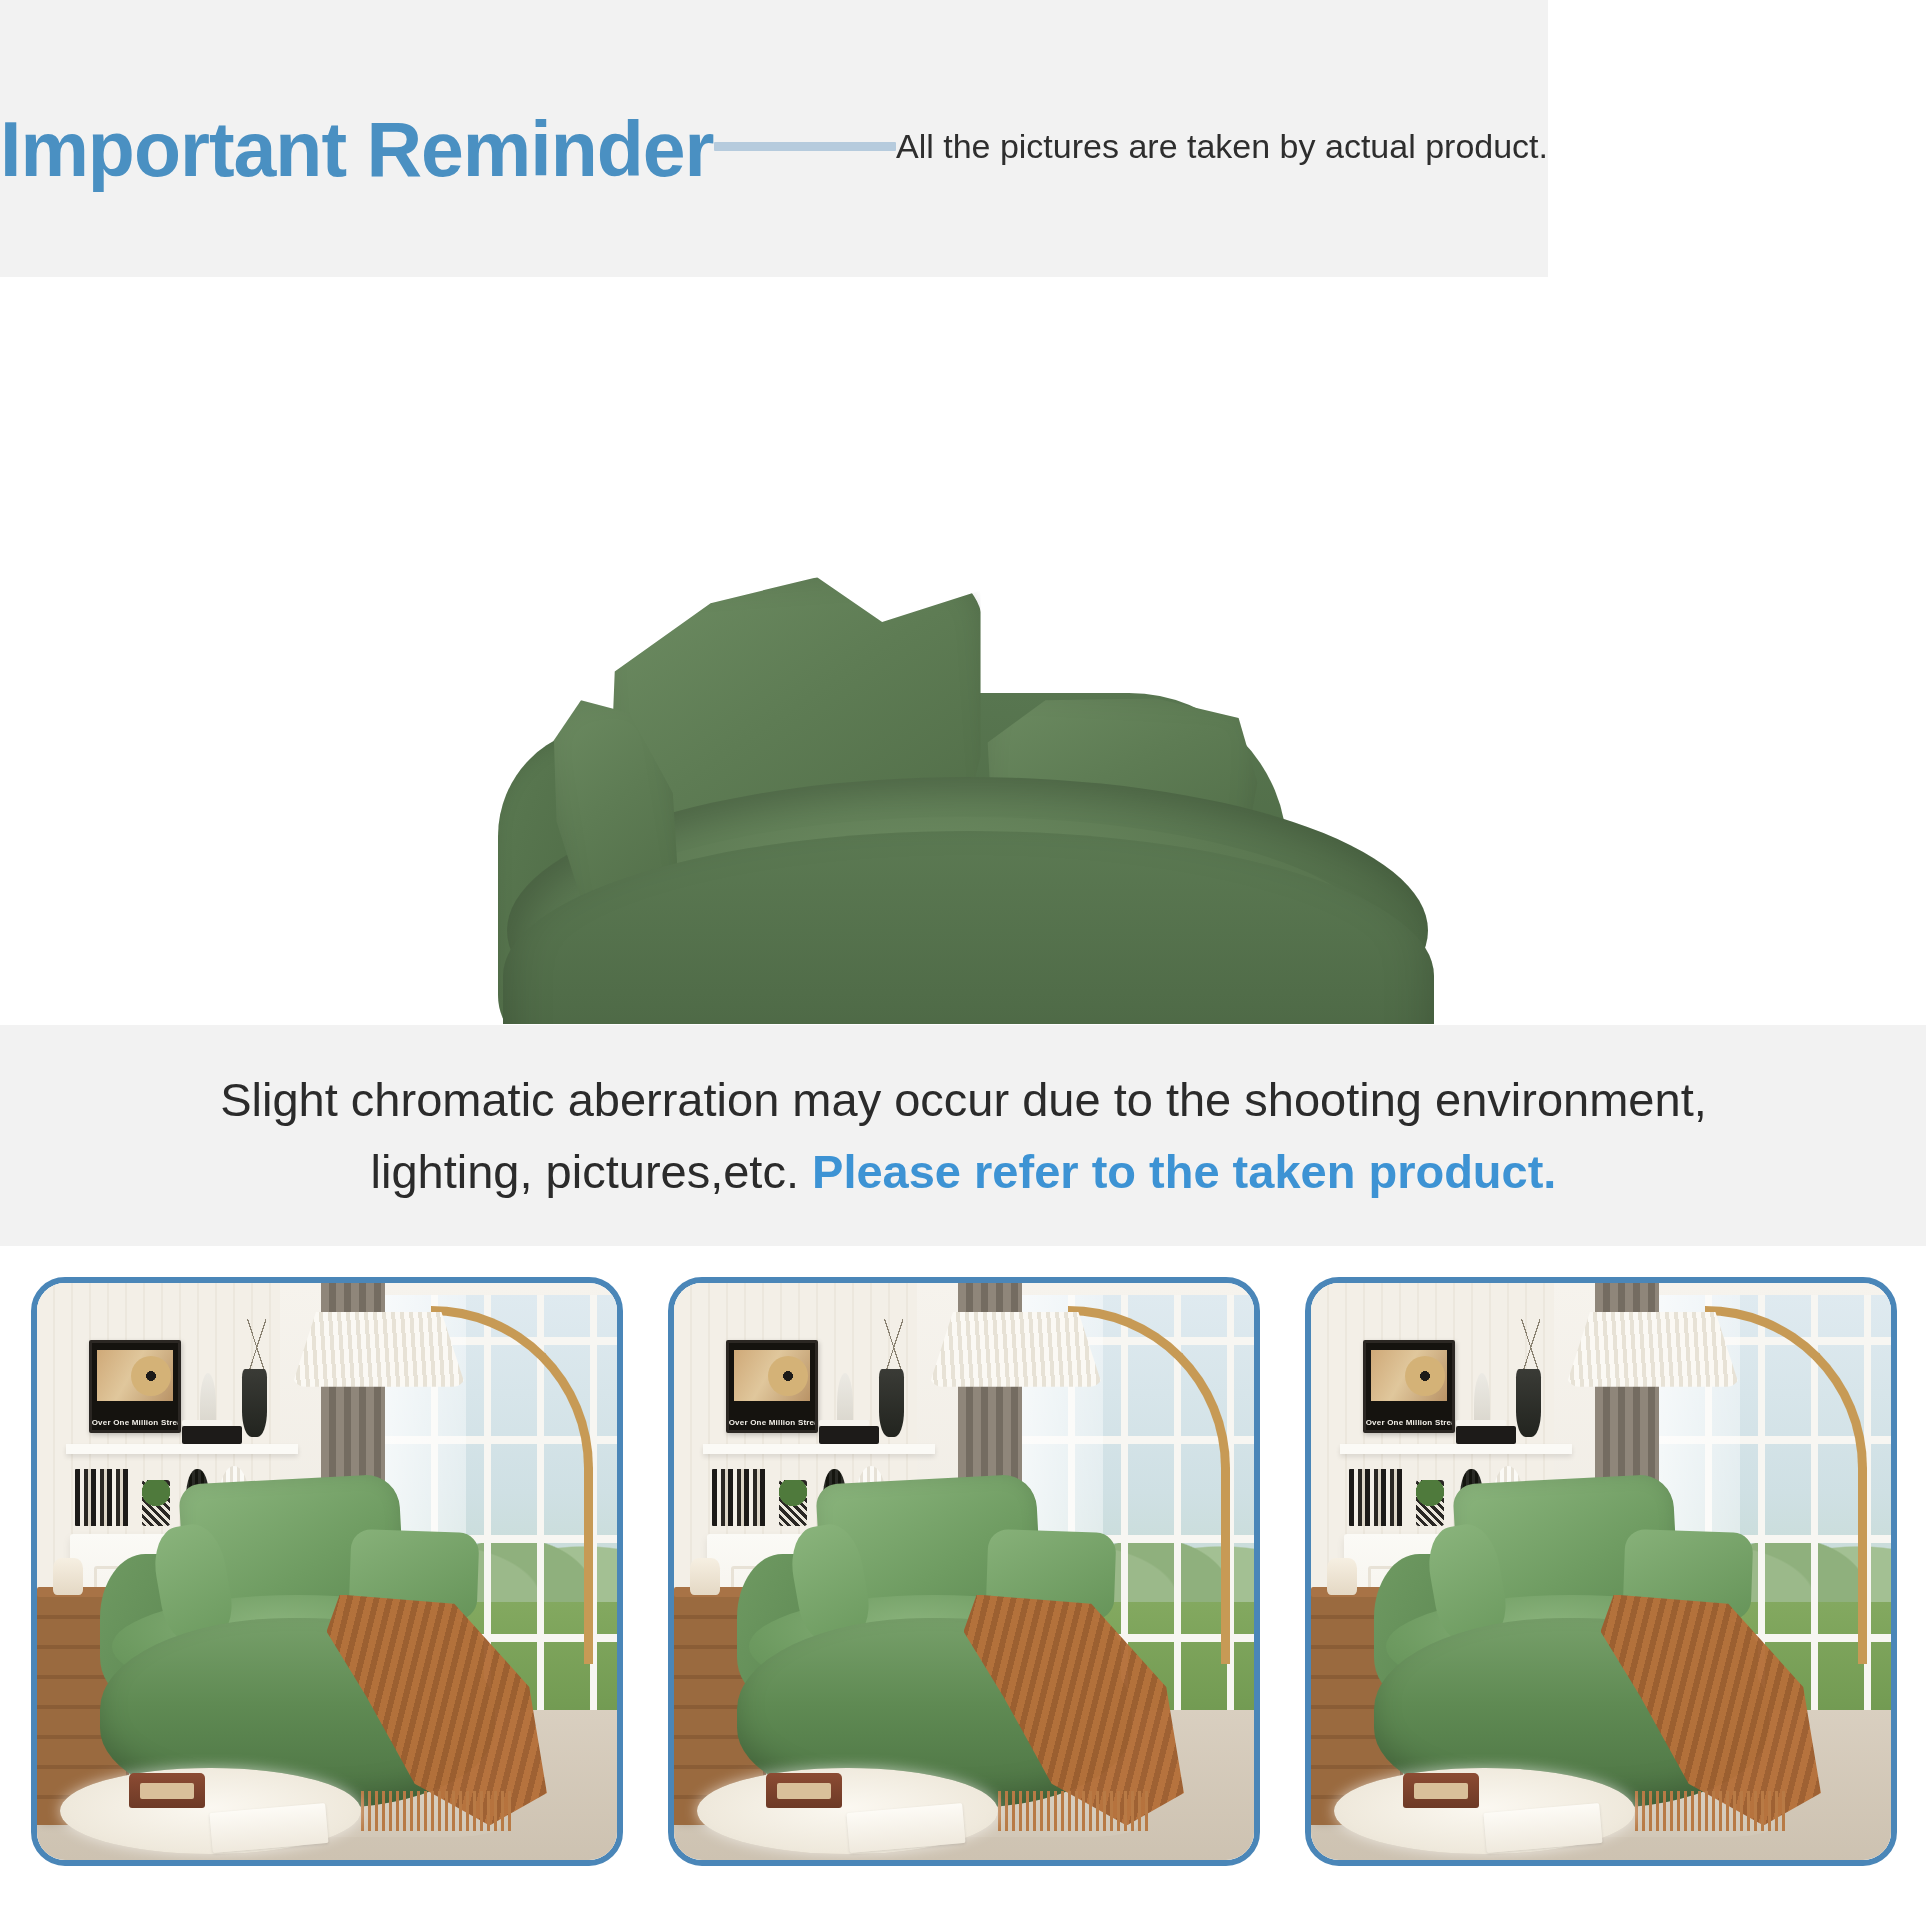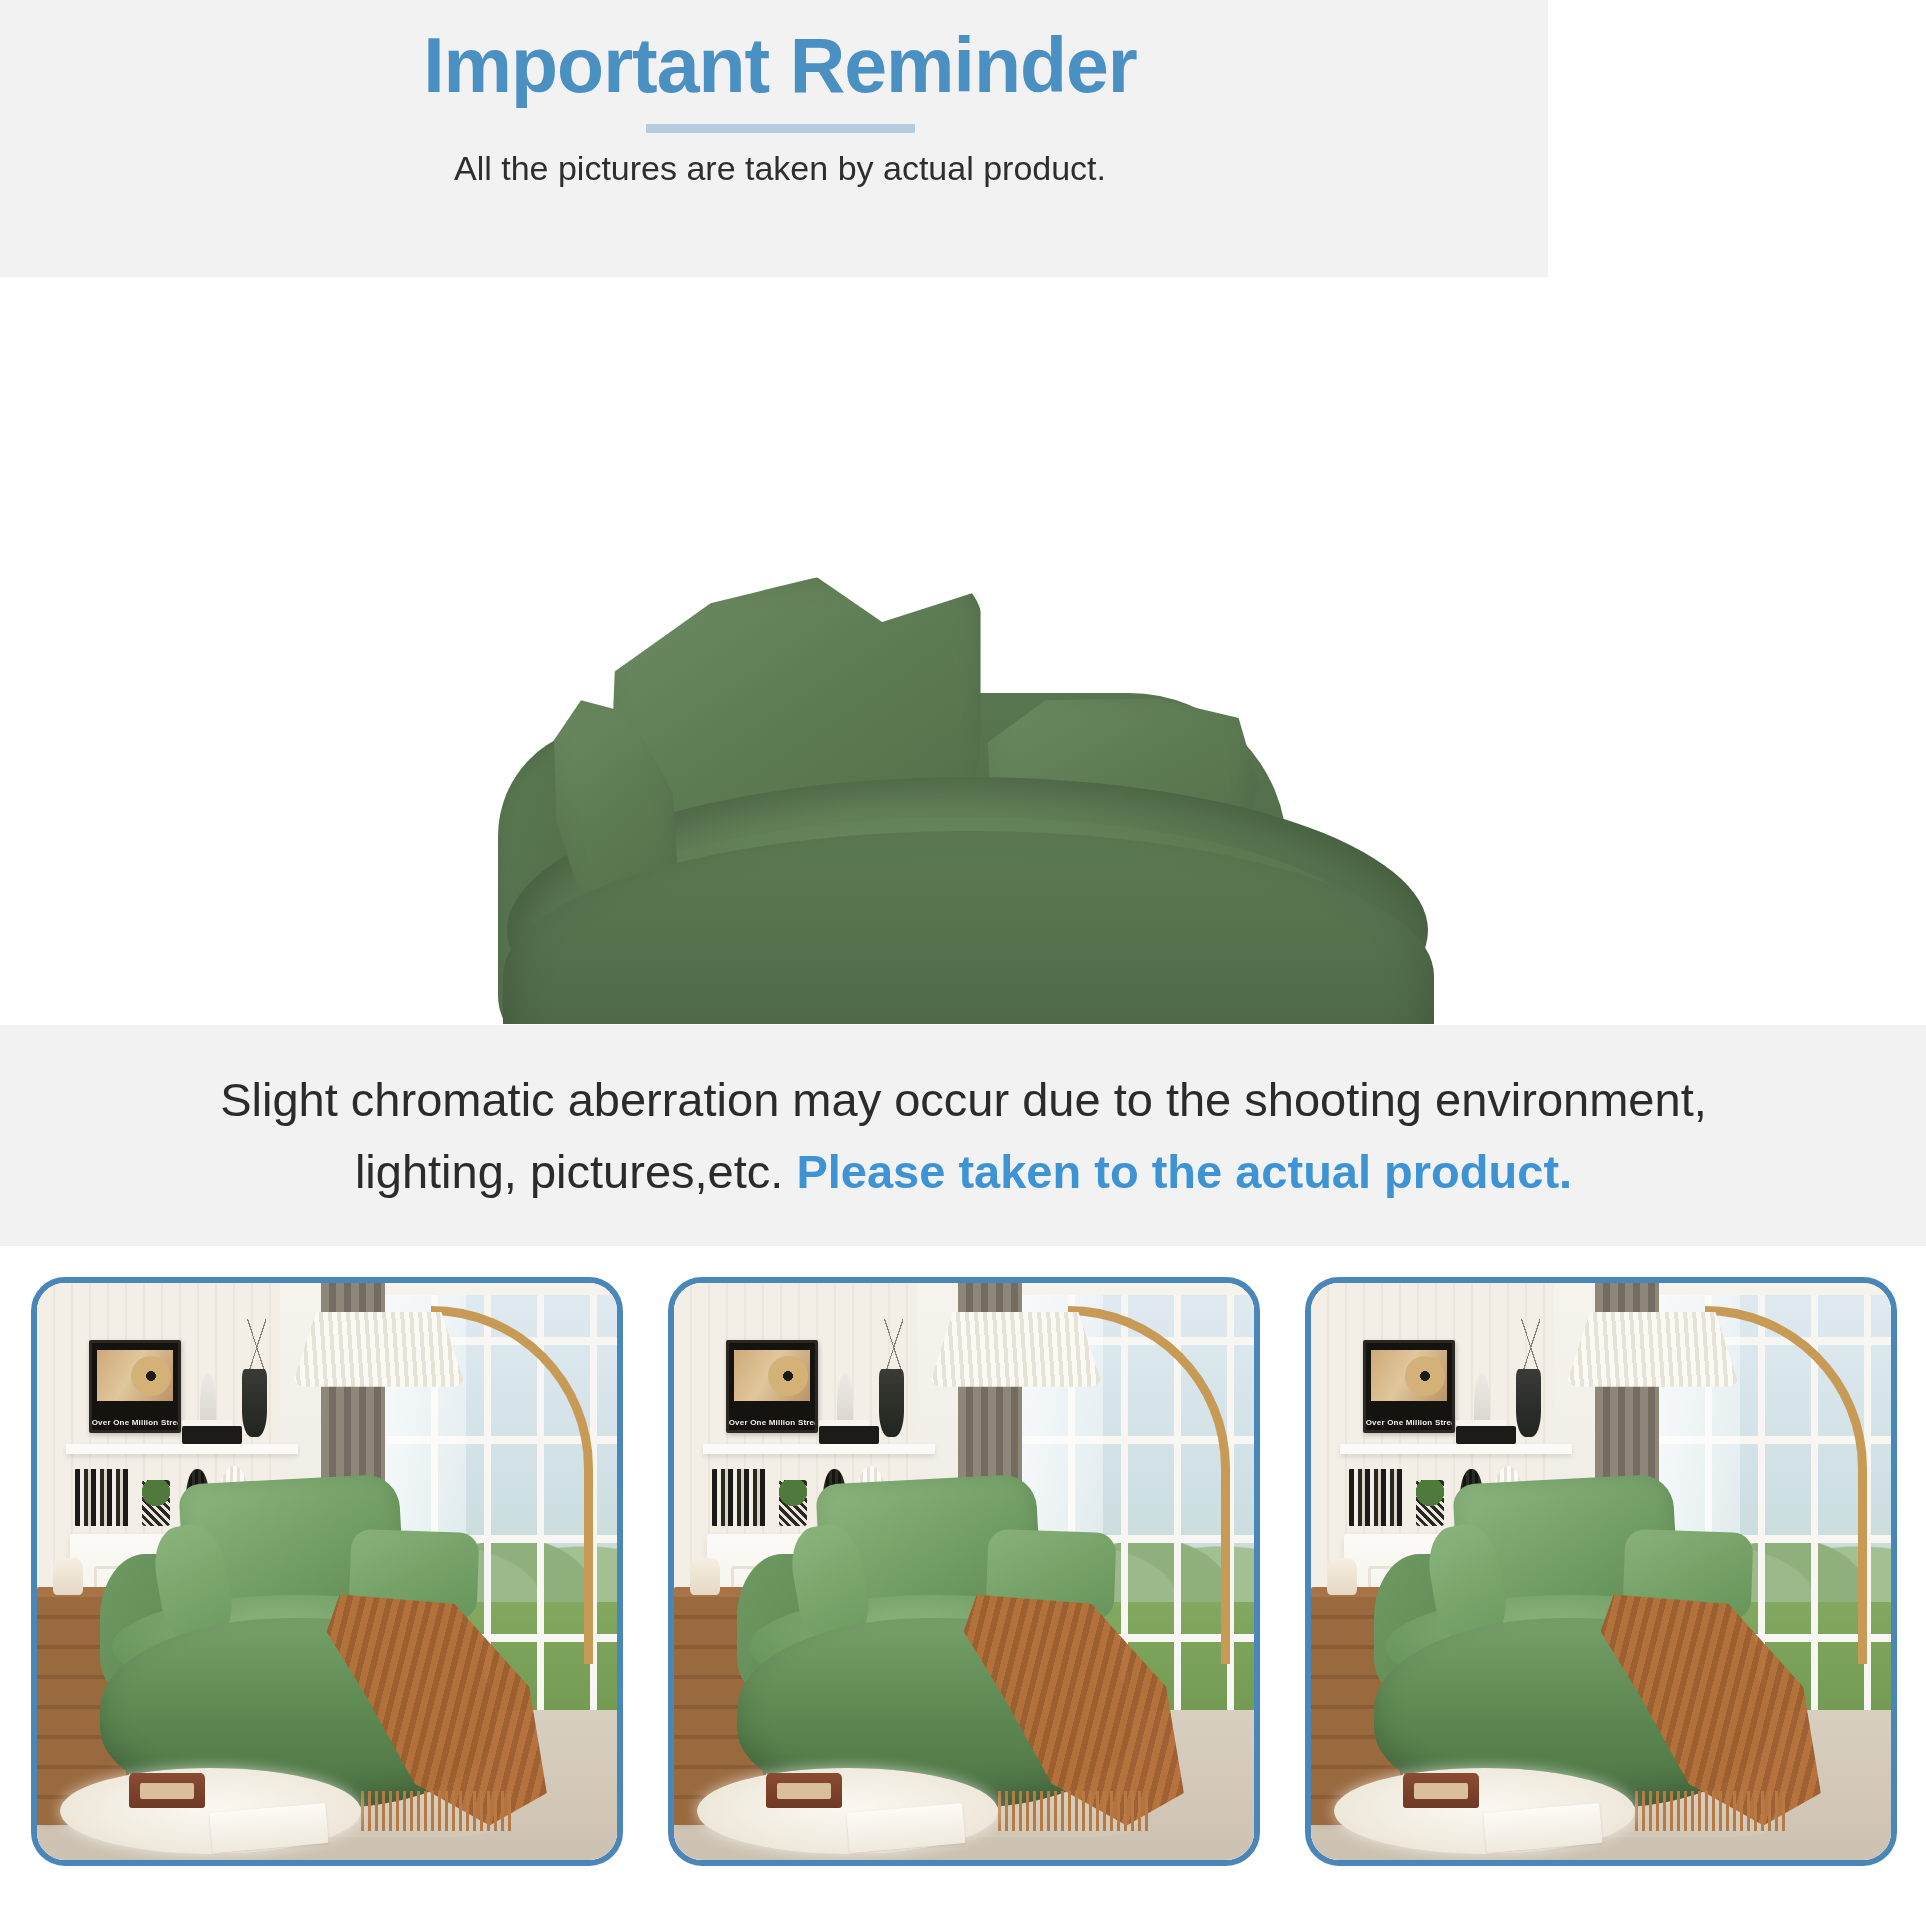--- a/index.html
+++ b/index.html
@@ -8,21 +8,21 @@
     background:#ffffff;
     font-family:"Liberation Sans", sans-serif;
     overflow:hidden;
   }
   .page { position:relative; width:1927px; height:1927px; background:#fff; }
 
   
   .band-header {
     position:absolute; left:0; top:0; width:1548px; height:277px;
     background:#f2f2f2;
-    display:flex; flex-direction:column; align-items:center;padding-left:12px;
+    display:flex; flex-direction:row; align-items:center;
   }
   .title {
     margin-top:22px;
     font-size:77px; font-weight:bold; letter-spacing:-1px;
     color:#4a90c2; line-height:1.12; white-space:nowrap;
   }
   .title-rule {
     margin-top:16px;
     width:269px; height:9px; background:#b6cbdd; border-radius:1px;
   }
@@ -383,21 +383,21 @@
       <div class="pillow pillow-right boucle"></div>
       <div class="chair-base-top boucle"></div>
       <div class="seat-cushion boucle"></div>
       <div class="pillow pillow-small boucle"></div>
       <div class="chair-base boucle"></div>
     </div>
   </div>
 
   <div class="band-note">
     <div class="note-line">Slight chromatic aberration may occur due to the shooting environment,</div>
-    <div class="note-line"><span>lighting, pictures,etc. </span><span class="note-accent">Please taken to the actual product.</span></div>
+    <div class="note-line"><span>lighting, pictures,etc. </span><span class="note-accent">Please refer to the taken product.</span></div>
   </div>
 
   <div class="thumb-row">
 
     <div class="thumb">
       <div class="scene">
         <div class="wall"></div>
         <div class="wall-panel"></div>
         <div class="window">
           <div class="window-lawn"></div>

